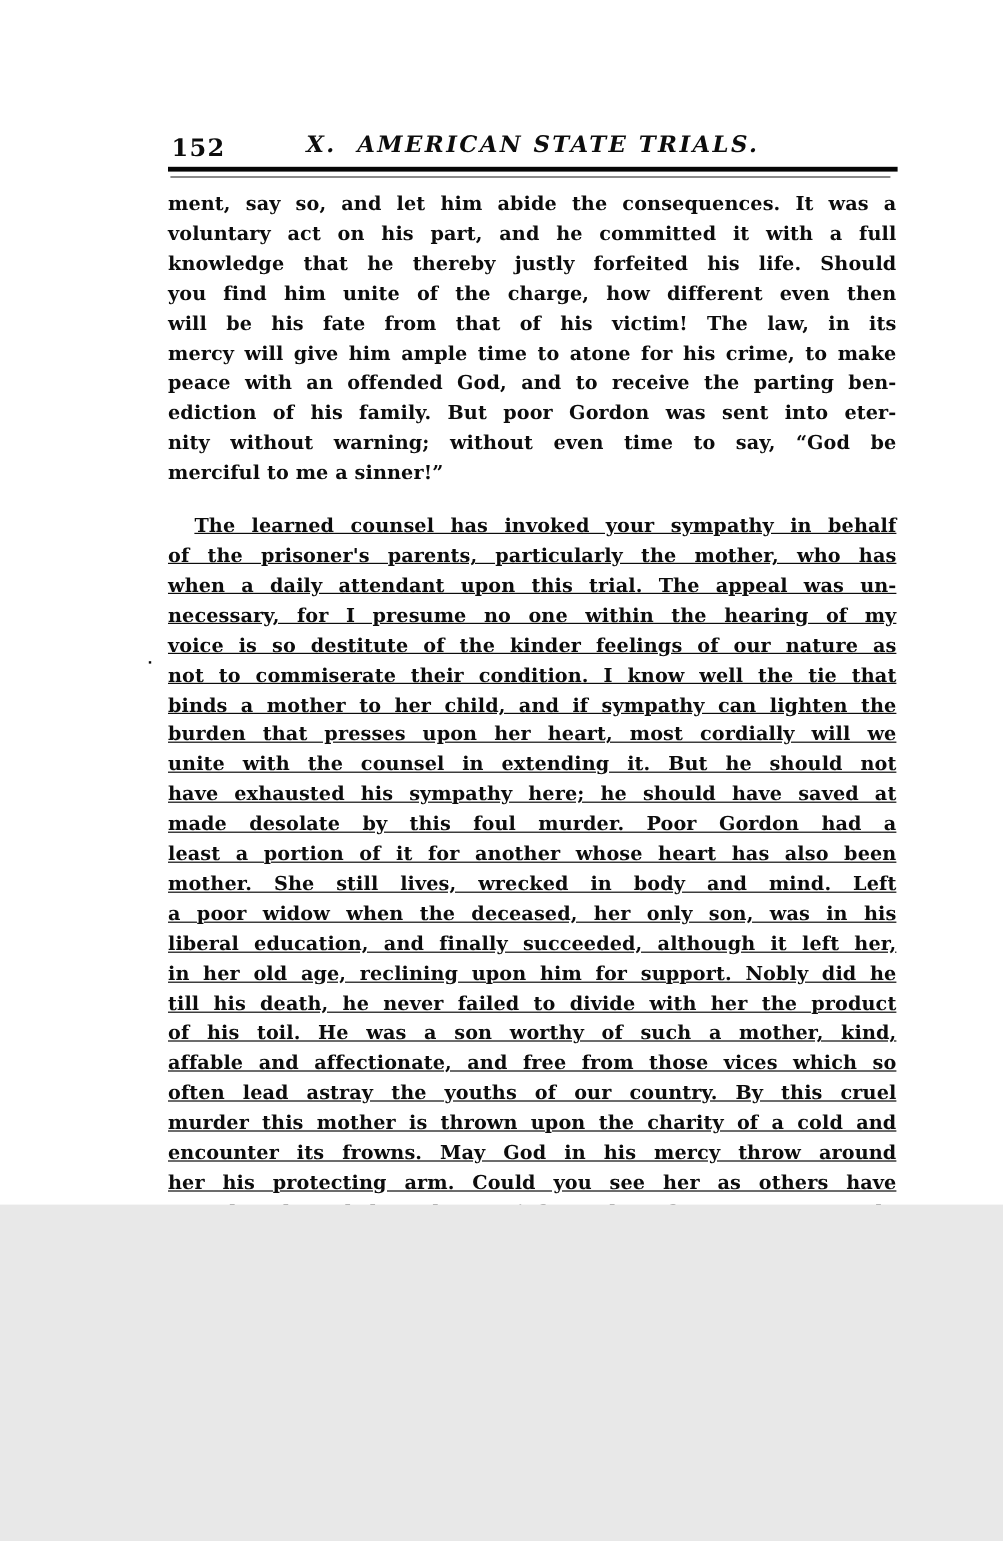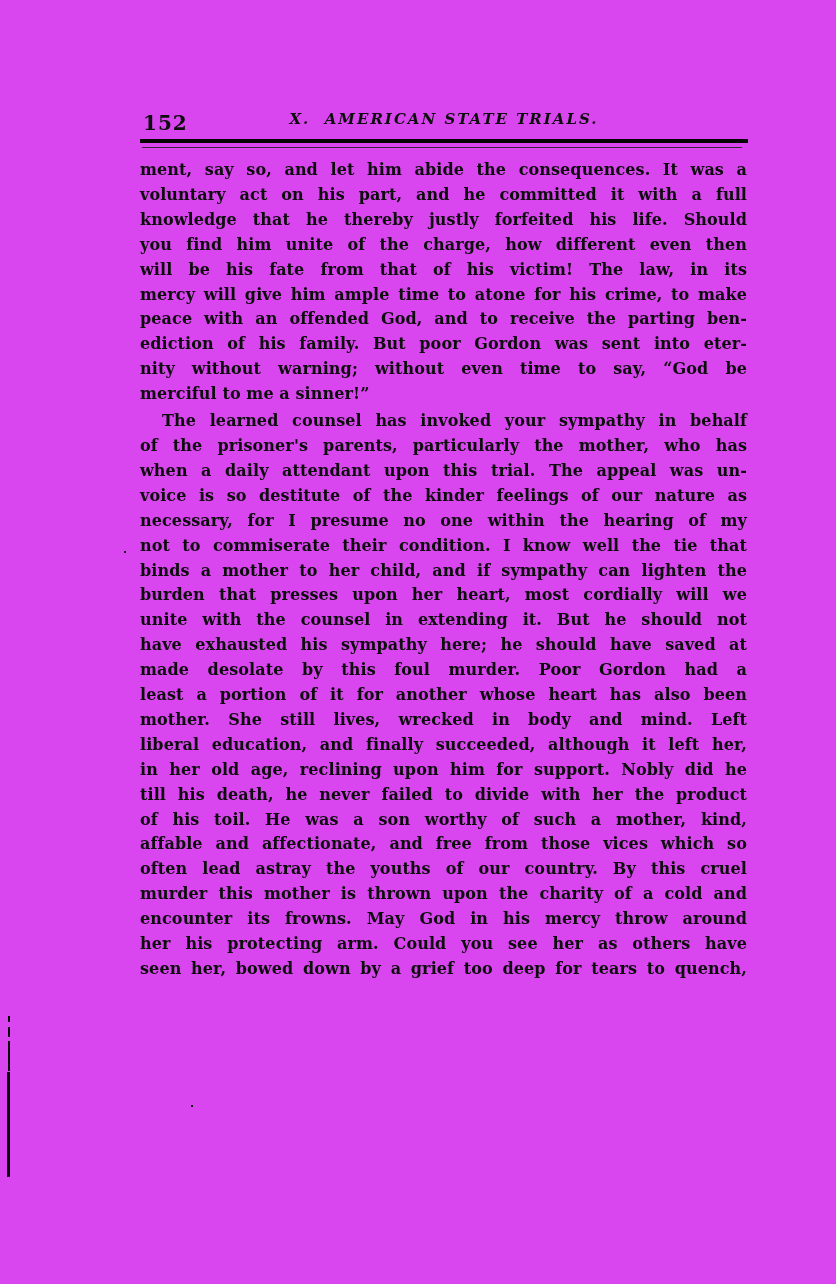--- a/index.html
+++ b/index.html
@@ -1,20 +1,20 @@
 <!DOCTYPE html>
 <html><head>
 <meta charset="utf-8">
 <style>
   html, body { margin: 0; padding: 0; background: #e8e8e8; }
   .page {
     position: relative;
     width: 836px;
-    height: 1284px;
-    background: #d946ef;
+    height: 1004px;
+    background: #ffffff;
     font-family: "DejaVu Serif", "Liberation Serif", serif;
     color: #0d0d0d;
     overflow: hidden;
     margin: 0 auto;
   }
   .header {
     position: absolute;
     left: 140px;
     top: 109px;
     width: 608px;
@@ -27,21 +27,21 @@
     font-size: 20px;
     font-weight: 700;
     letter-spacing: 1px;
   }
   .running-title {
     position: absolute;
     left: 0;
     right: 0;
     top: 1px;
     text-align: center;
-    font-size: 15px;
+    font-size: 19px;
     font-style: italic;
     font-weight: 700;
     letter-spacing: 2px;
     white-space: pre;
   }
   .rule-thick {
     position: absolute;
     left: 140px;
     top: 139px;
     width: 608px;
@@ -67,21 +67,21 @@
     line-height: 24.9px;
     letter-spacing: 0.1px;
   }
   .para .line {
     text-align: justify;
     text-align-last: justify;
   }
   .para-continued .line:last-child {
     text-align-last: left;
   }
-  .para-indented { margin-top: 2px; }
+  .para-indented { margin-top: 19px; text-decoration: underline; }
   .para-indented .line:first-child { text-indent: 22px; }
   .artifact {
     position: absolute;
     background: #0a0a0a;
   }
 </style>
 </head>
 <body>
 
 <div class="page">
@@ -104,30 +104,31 @@
         <div class="line">mercy will give him ample time to atone for his crime, to make</div>
         <div class="line">peace with an offended God, and to receive the parting ben-</div>
         <div class="line">ediction of his family.  But poor Gordon was sent into eter-</div>
         <div class="line">nity without warning; without even time to say, “God be</div>
         <div class="line">merciful to me a sinner!”</div>
       </div>
     <div class="para para-indented">
         <div class="line">The learned counsel has invoked your sympathy in behalf</div>
         <div class="line">of the prisoner's parents, particularly the mother, who has</div>
         <div class="line">when a daily attendant upon this trial.  The appeal was un-</div>
+        <div class="line">necessary, for I presume no one within the hearing of my</div>
         <div class="line">voice is so destitute of the kinder feelings of our nature as</div>
-        <div class="line">necessary, for I presume no one within the hearing of my</div>
         <div class="line">not to commiserate their condition.  I know well the tie that</div>
         <div class="line">binds a mother to her child, and if sympathy can lighten the</div>
         <div class="line">burden that presses upon her heart, most cordially will we</div>
         <div class="line">unite with the counsel in extending it.  But he should not</div>
         <div class="line">have exhausted his sympathy here; he should have saved at</div>
         <div class="line">made desolate by this foul murder.  Poor Gordon had a</div>
         <div class="line">least a portion of it for another whose heart has also been</div>
         <div class="line">mother.  She still lives, wrecked in body and mind.  Left</div>
+        <div class="line">a poor widow when the deceased, her only son, was in his</div>
         <div class="line">liberal education, and finally succeeded, although it left her,</div>
         <div class="line">in her old age, reclining upon him for support.  Nobly did he</div>
         <div class="line">till his death, he never failed to divide with her the product</div>
         <div class="line">of his toil.  He was a son worthy of such a mother, kind,</div>
         <div class="line">affable and affectionate, and free from those vices which so</div>
         <div class="line">often lead astray the youths of our country.  By this cruel</div>
         <div class="line">murder this mother is thrown upon the charity of a cold and</div>
         <div class="line">encounter its frowns.  May God in his mercy throw around</div>
         <div class="line">her his protecting arm.  Could you see her as others have</div>
         <div class="line">seen her, bowed down by a grief too deep for tears to quench,</div>

